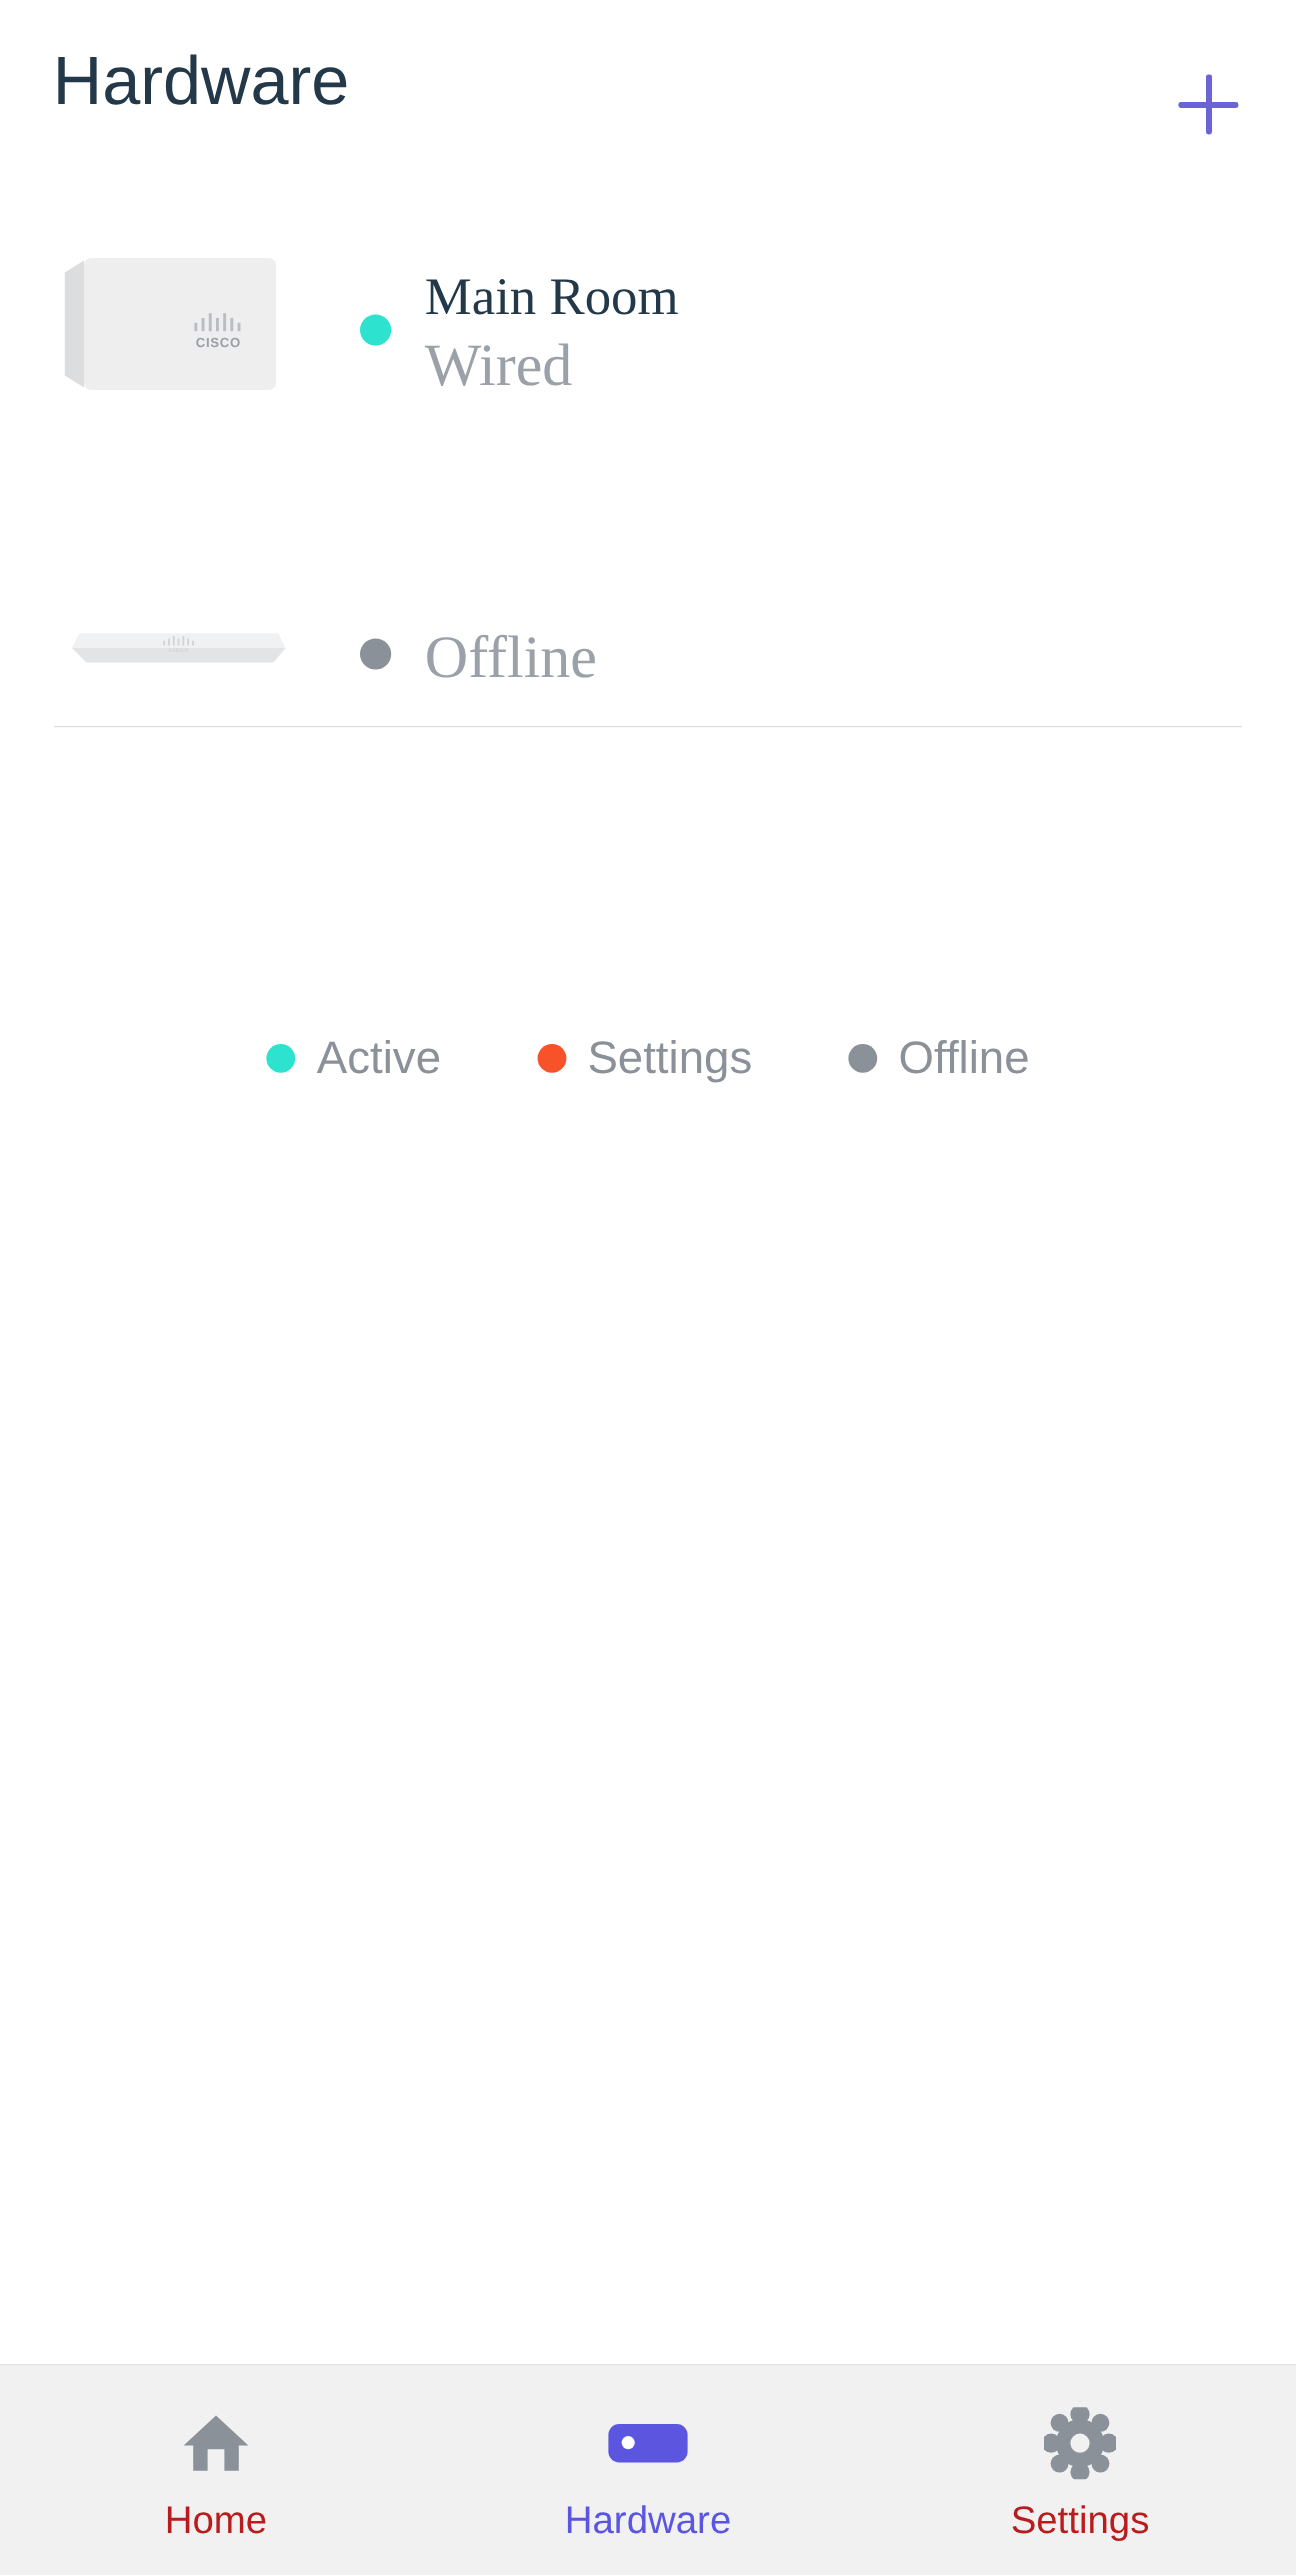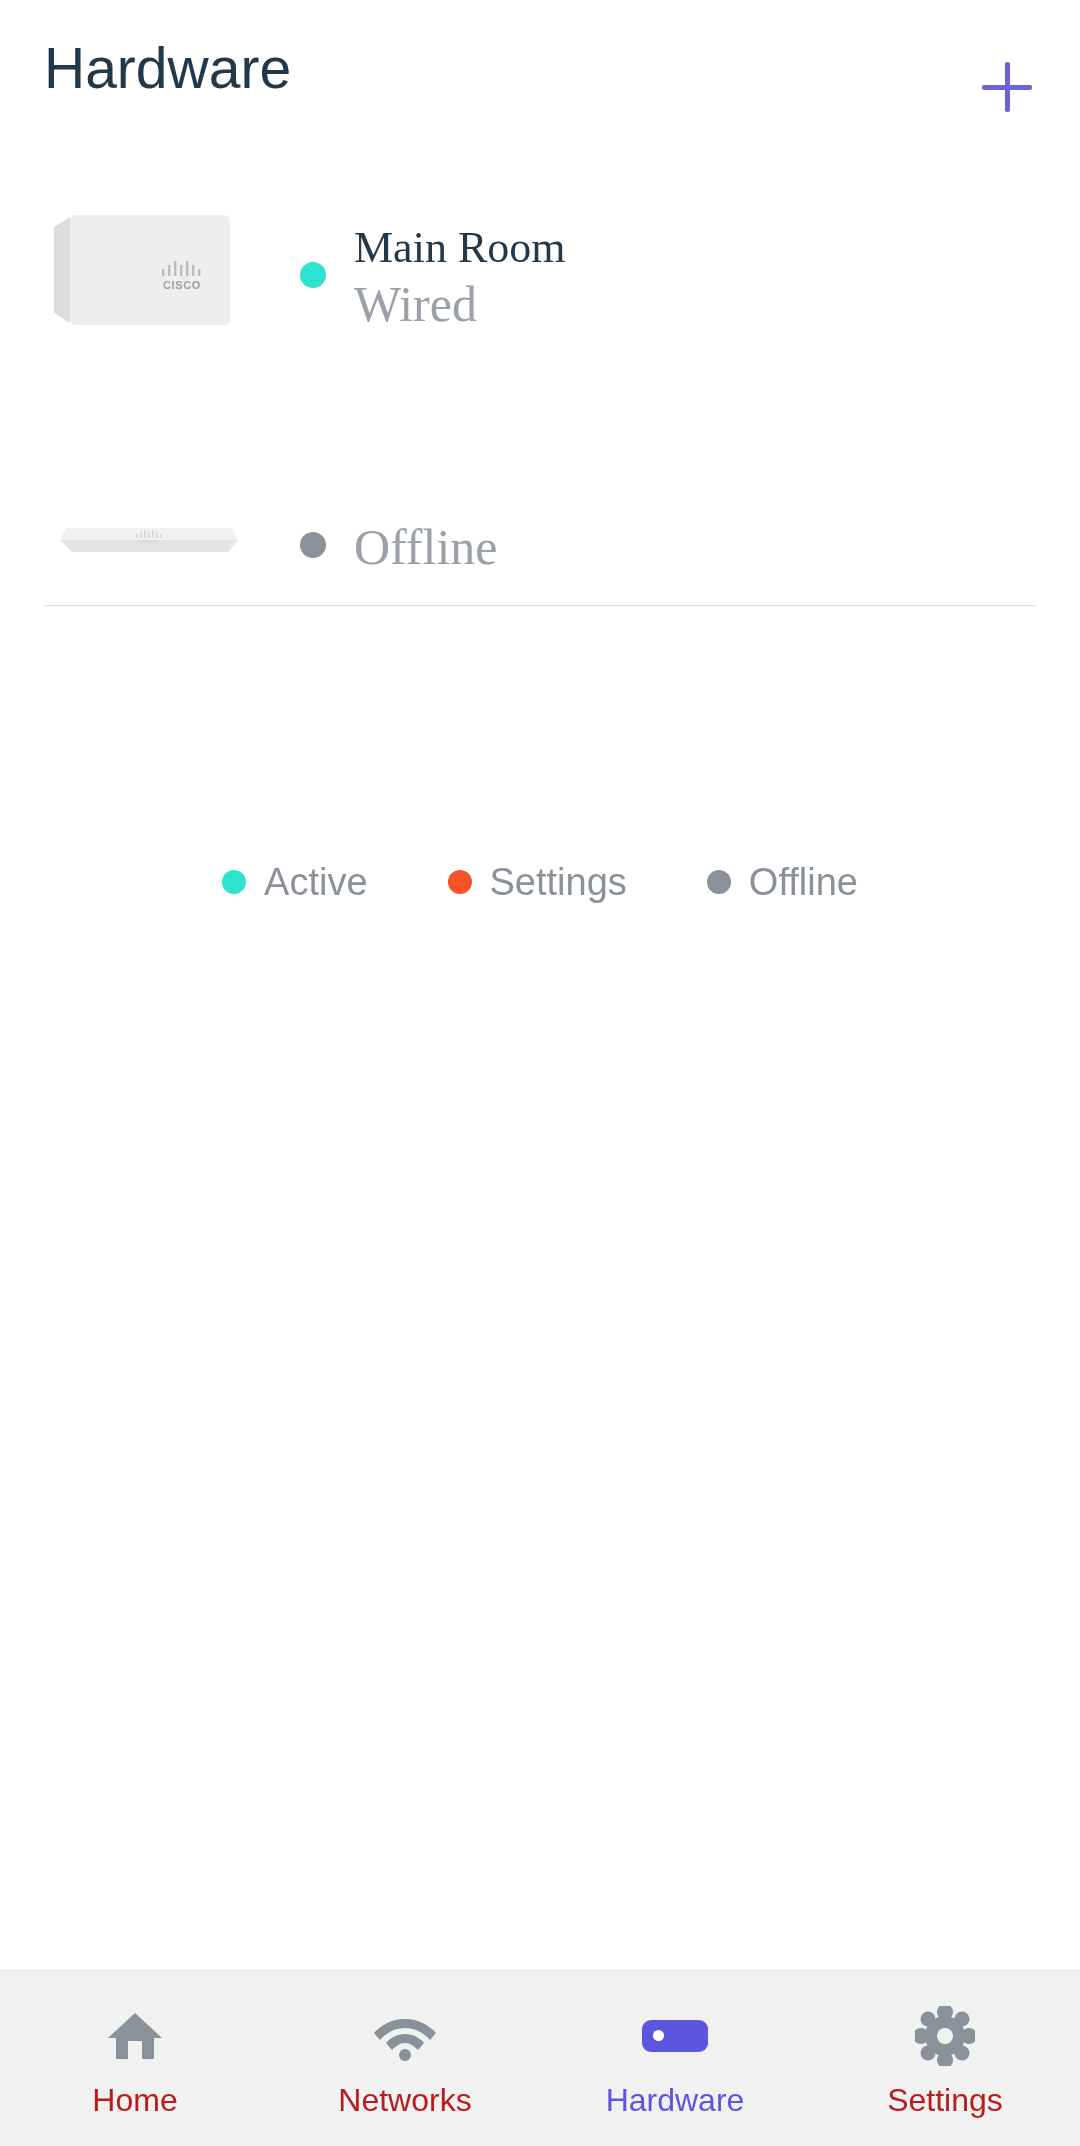--- a/index.html
+++ b/index.html
@@ -272,30 +272,20 @@
 
   <div class="nav-item">
     <div class="nav-icon">
       <svg width="62" height="58" viewBox="0 0 62 58">
         <path d="M31 6 L58 31 L50 31 L50 52 L38 52 L38 34 L24 34 L24 52 L12 52 L12 31 L4 31 Z" fill="#8a9199"></path>
       </svg>
     </div>
     <div class="nav-label">Home</div>
   </div>
 
-  <div class="nav-item">
-    <div class="nav-icon">
-      <svg width="66" height="54" viewBox="0 0 66 54">
-        <path d="M33 10 C46 10 57 16 64 24 L58 31 C52 24 43 19 33 19 C23 19 14 24 8 31 L2 24 C9 16 20 10 33 10 Z" fill="#8a9199"></path>
-        <path d="M33 25 C41 25 48 29 52 34 L46 41 C42 37 38 34 33 34 C28 34 24 37 20 41 L14 34 C18 29 25 25 33 25 Z" fill="#8a9199"></path>
-        <circle cx="33" cy="46" r="6" fill="#8a9199"></circle>
-      </svg>
-    </div>
-    <div class="nav-label">Networks</div>
-  </div>
 
   <div class="nav-item active">
     <div class="nav-icon">
       <div class="hw-pill">
         <div class="hw-pill-dot"></div>
       </div>
     </div>
     <div class="nav-label">Hardware</div>
   </div>
 

